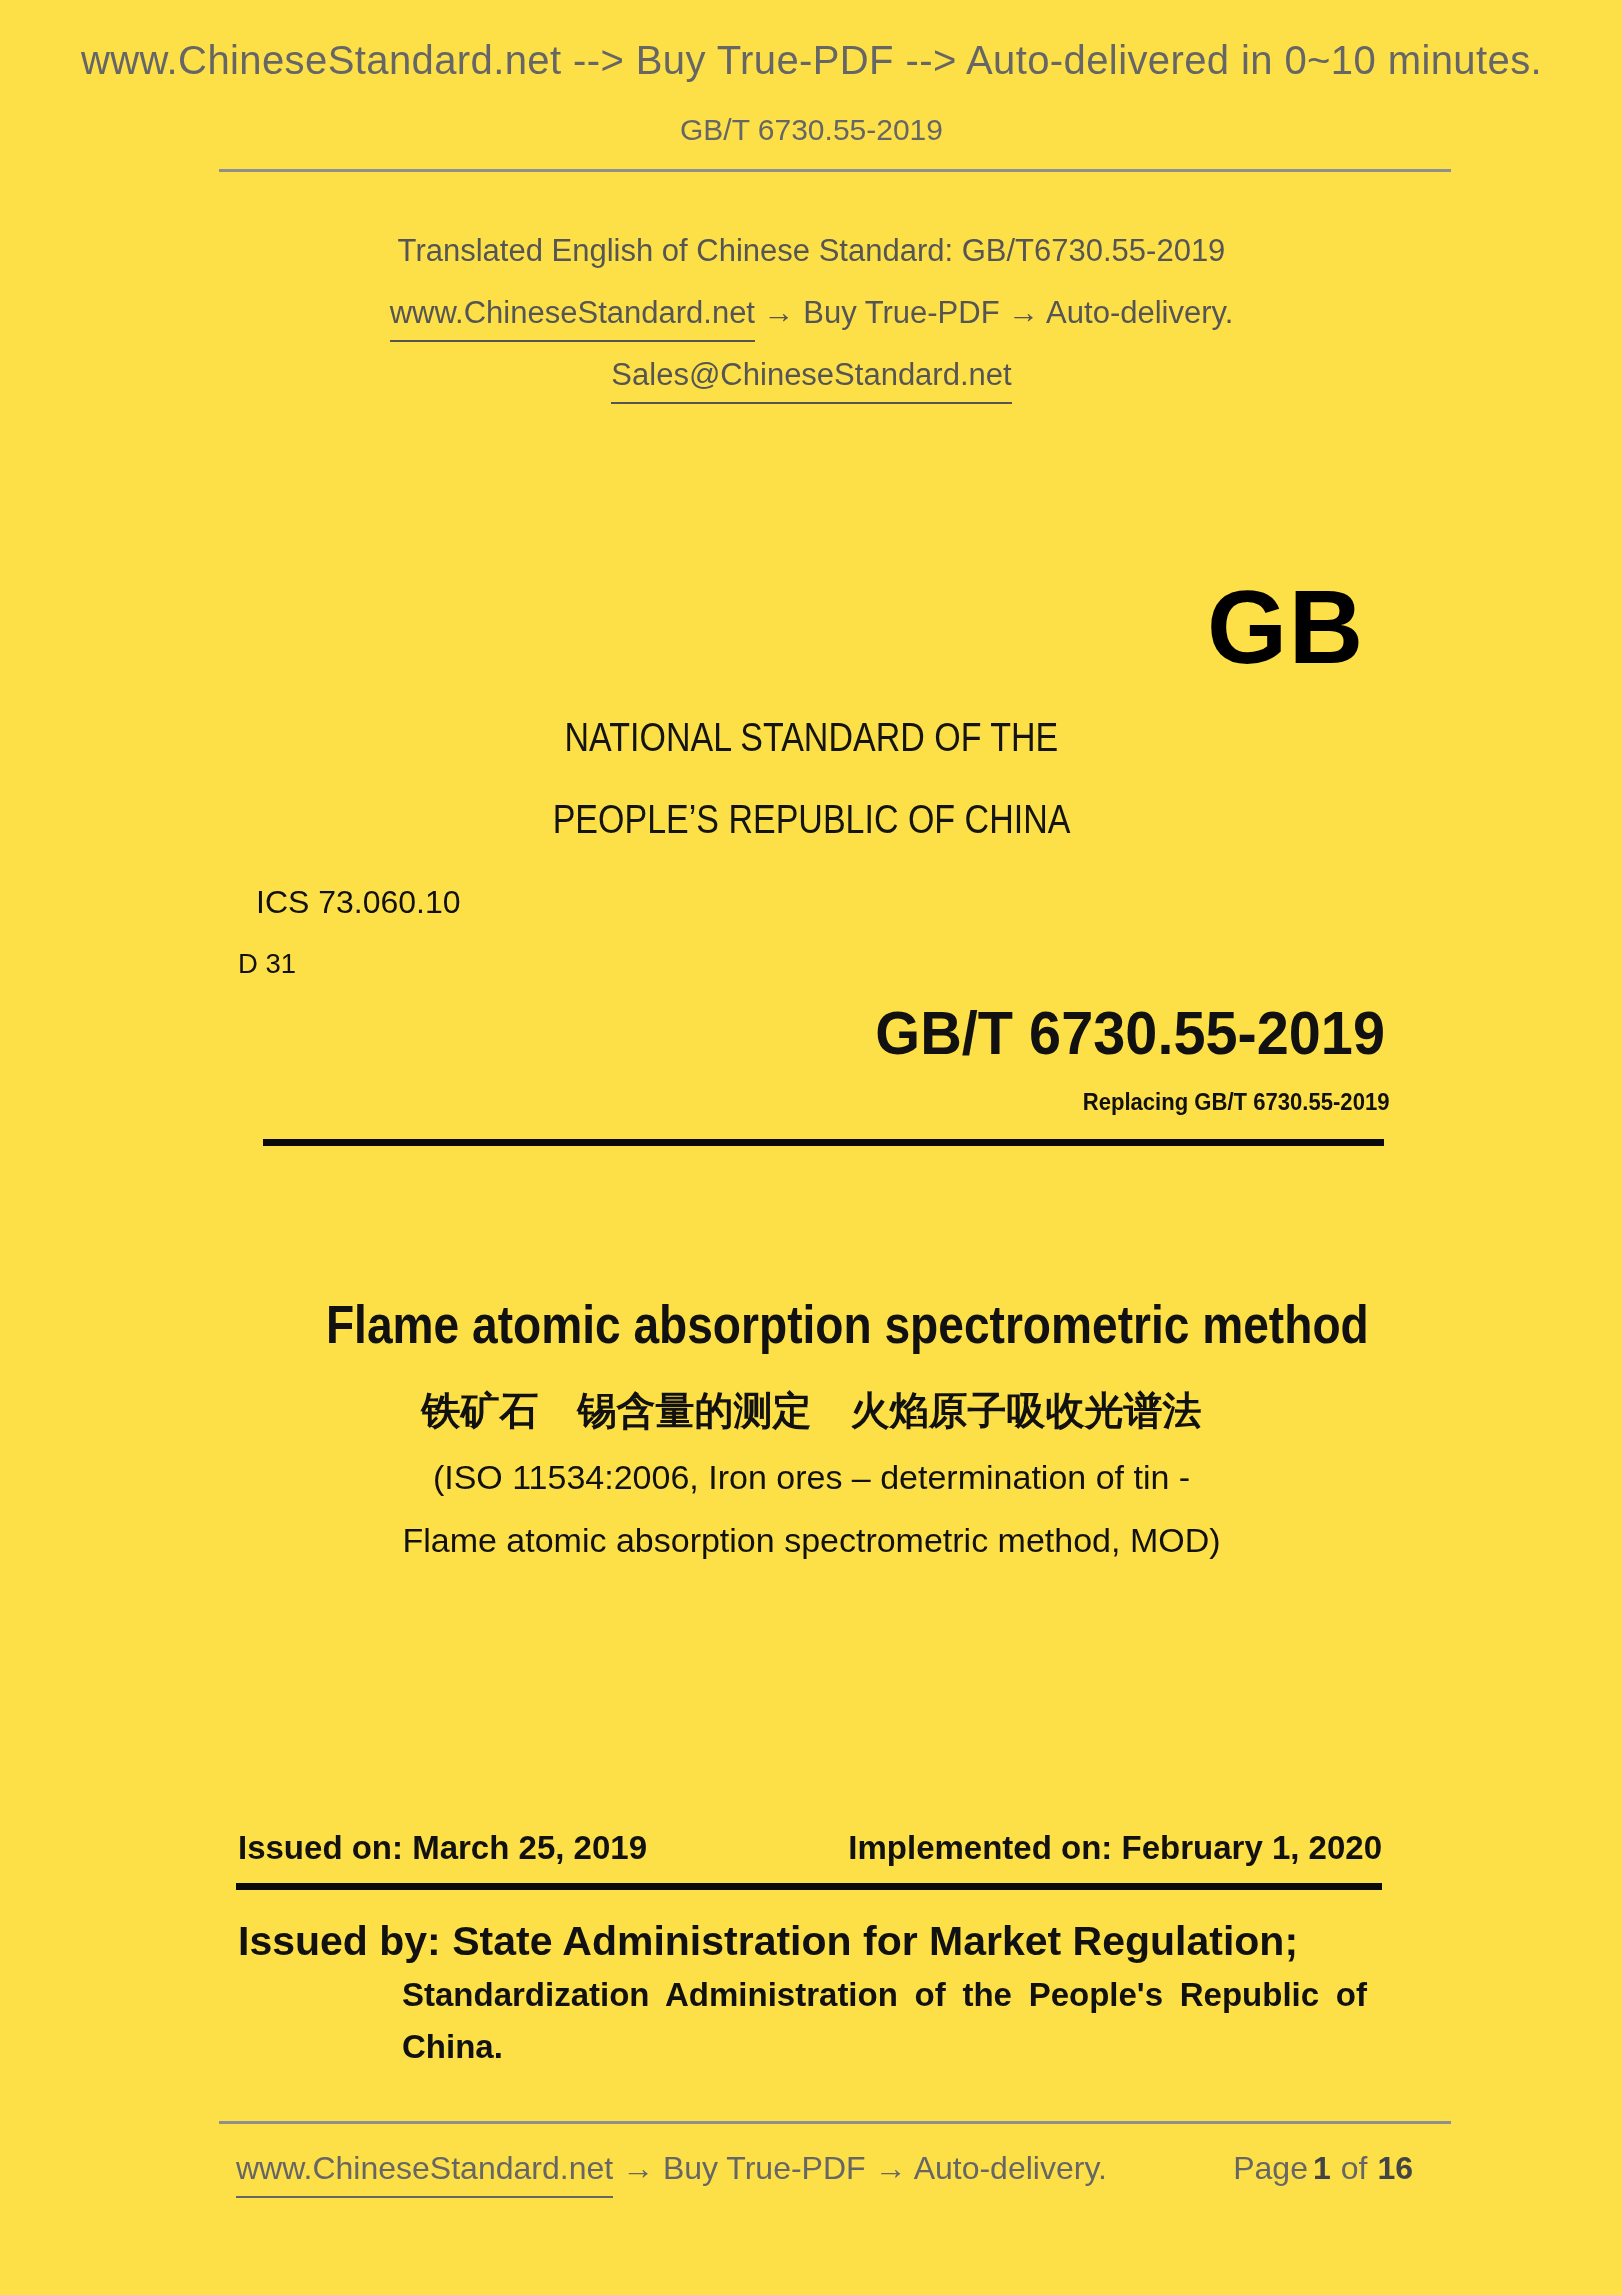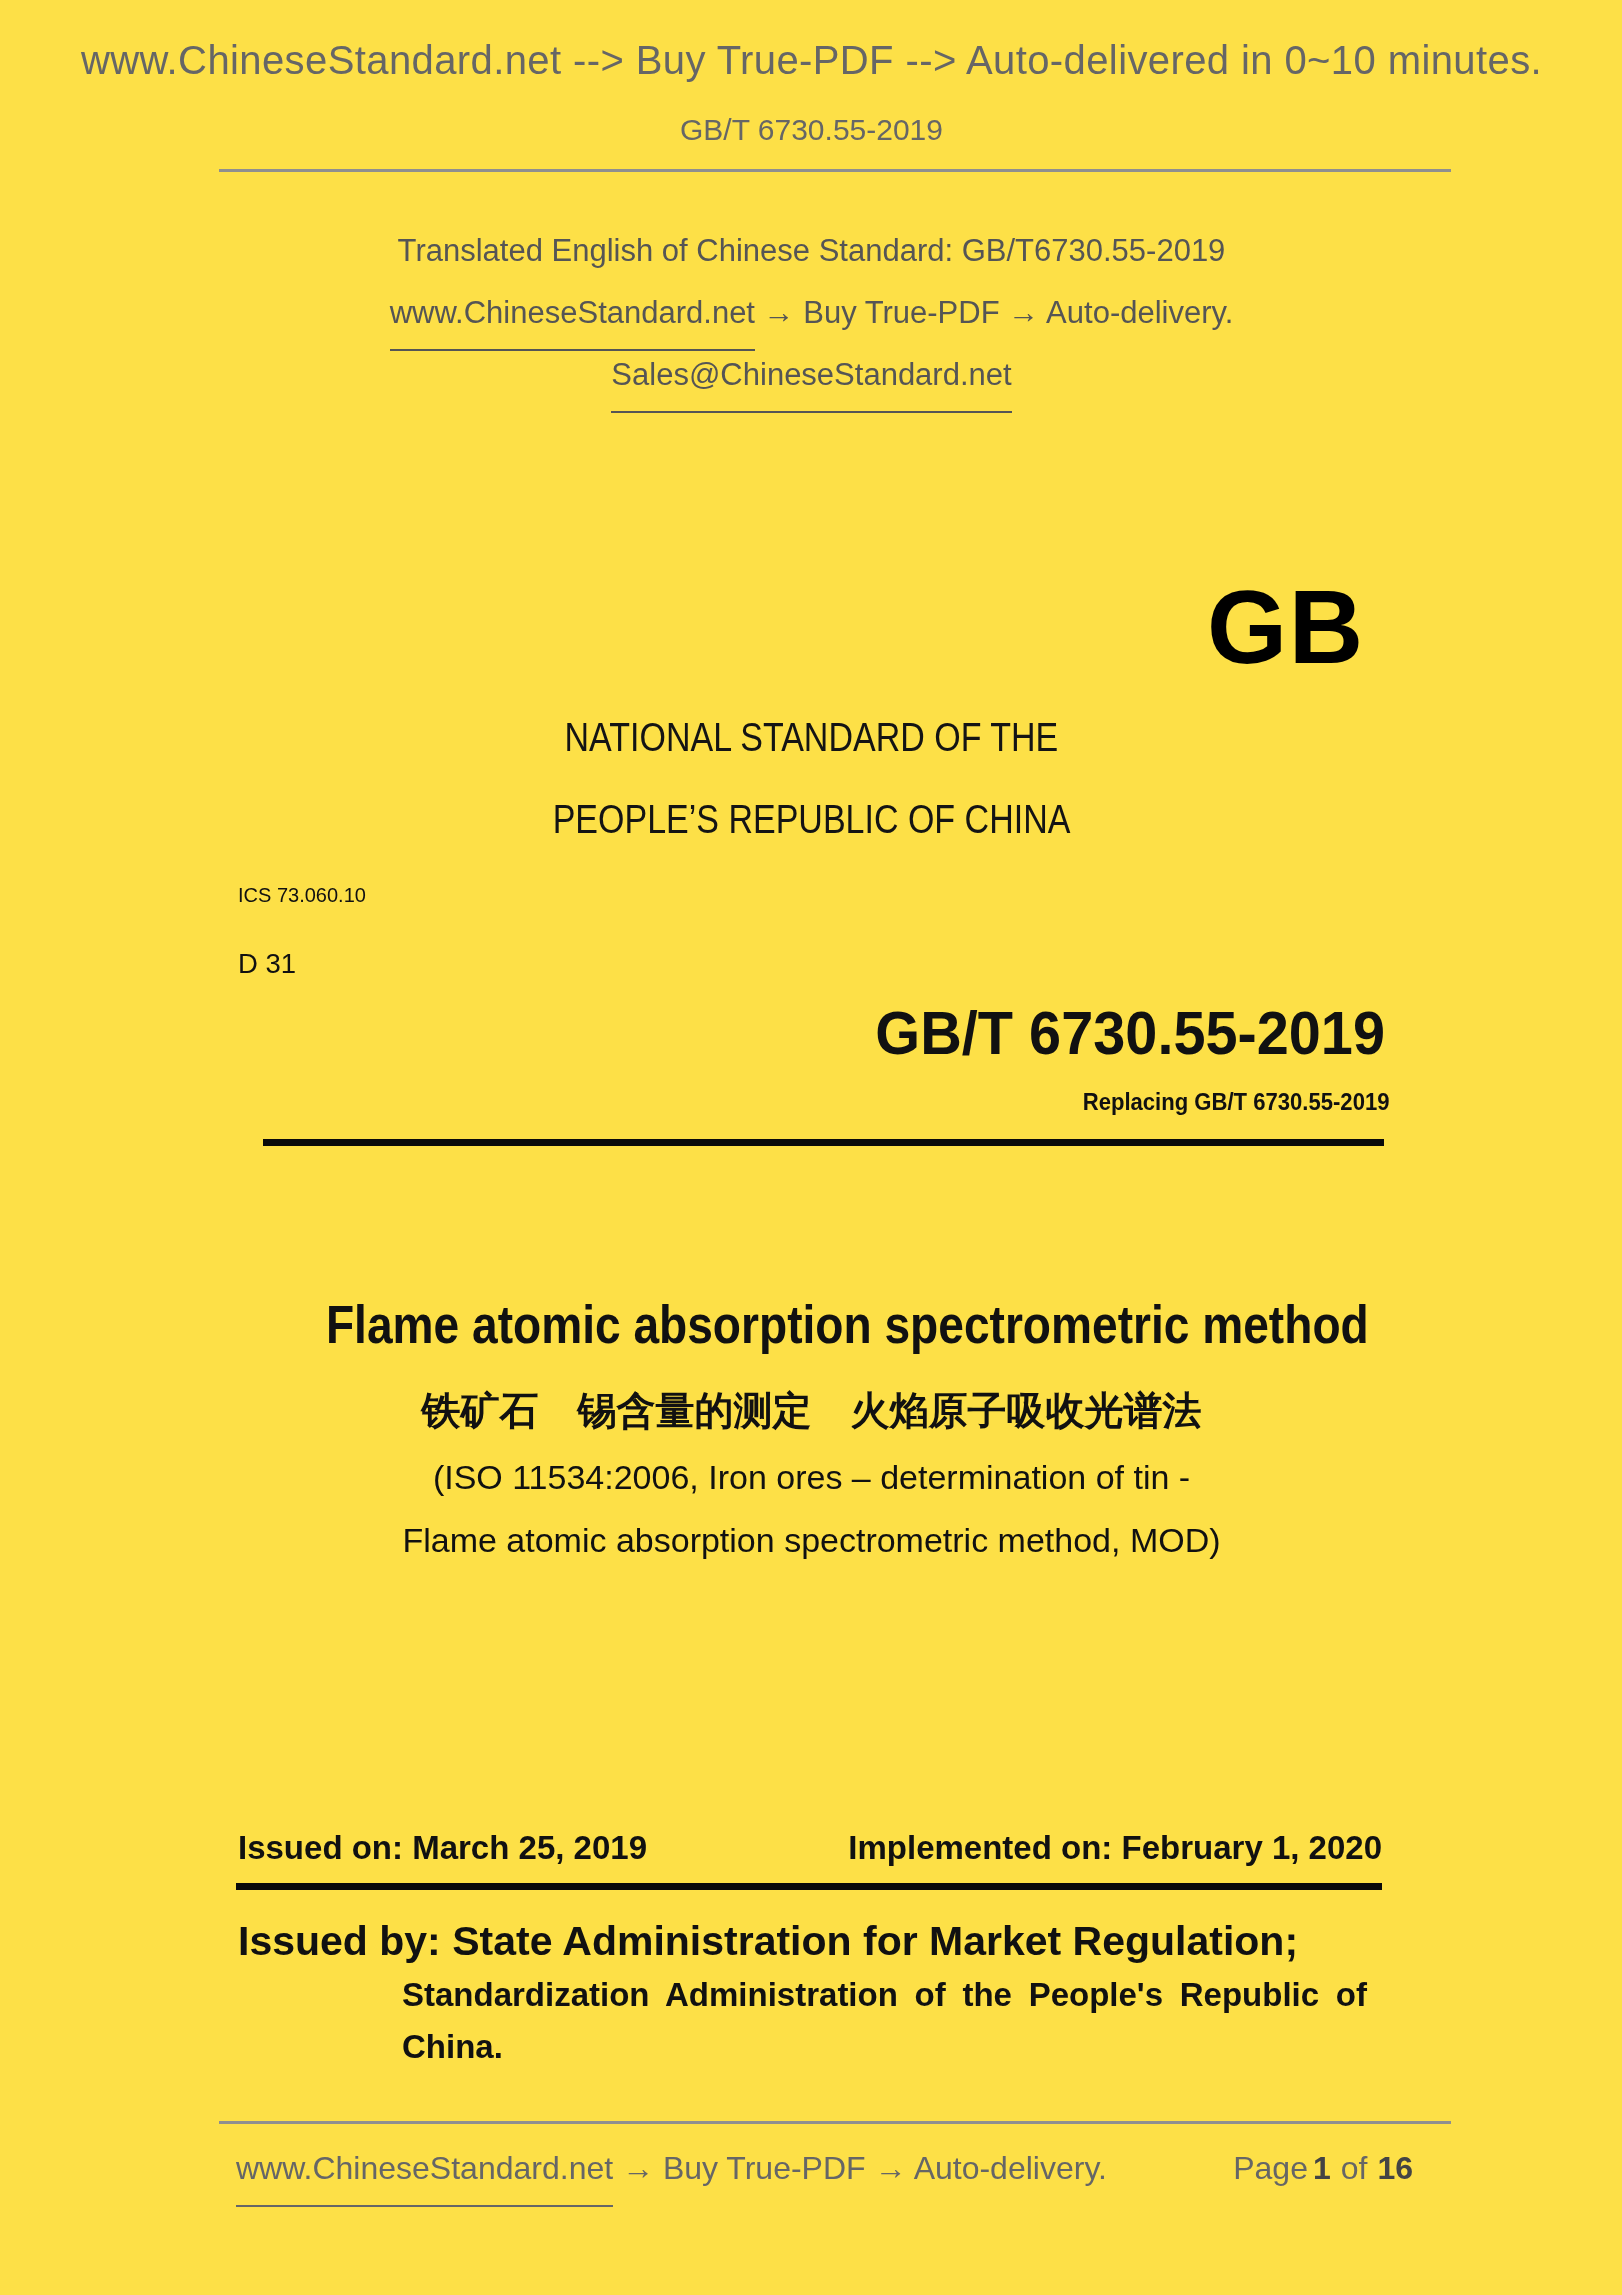--- a/index.html
+++ b/index.html
@@ -22,35 +22,35 @@
   .hdr-docnum  { top:113px; font-size:30px; }
 
   .rule-thin  { position:absolute; left:219px; width:1232px; height:2.5px; background:#8f8f8f; }
   .rule-top    { top:169px; }
   .rule-bottom { top:2121px; }
 
   .trans { font-size:31px; color:#555; }
   .t1 { top:233px; }
   .t2 { top:295px; }
   .t3 { top:357px; }
-  .ulink { border-bottom:2.5px solid currentColor; padding-bottom:19px; }
+  .ulink { border-bottom:2.5px solid currentColor; padding-bottom:10px; }
 
   .gb-logo { top:569px; left:1207px; font-size:103px; font-weight:bold; color:#000; letter-spacing:1.7px; }
 
   .cx { display:inline-block; transform-origin:center center; }
   .cx85 { transform:scaleX(.85); }
   .cx87 { transform:scaleX(.87); }
   .cx92 { transform:scaleX(.92); transform-origin:right center; }
   .cx93 { transform:scaleX(.93); transform-origin:right center; }
 
   .nat { font-size:40px; color:#141414; }
   .nat1 { top:715px; }
   .nat2 { top:797px; }
 
-  .ics  { top:884px; left:238px; font-size:20px; }
+  .ics  { top:884px; left:256px; font-size:32px; }
   .d31  { top:948px; left:238px; font-size:27.5px; }
 
   .bignum    { top:997px; right:238px; font-size:62px; font-weight:bold; }
   .replacing { top:1088px; right:234px; font-size:24px; font-weight:bold; }
 
   .rule-thick { position:absolute; background:#0a0a0a; height:6.7px; }
   .rt1 { top:1139px; left:263px; width:1121px; }
   .rt2 { top:1883px; left:236px; width:1146px; }
 
   .title-en { font-size:53px; font-weight:bold; }

